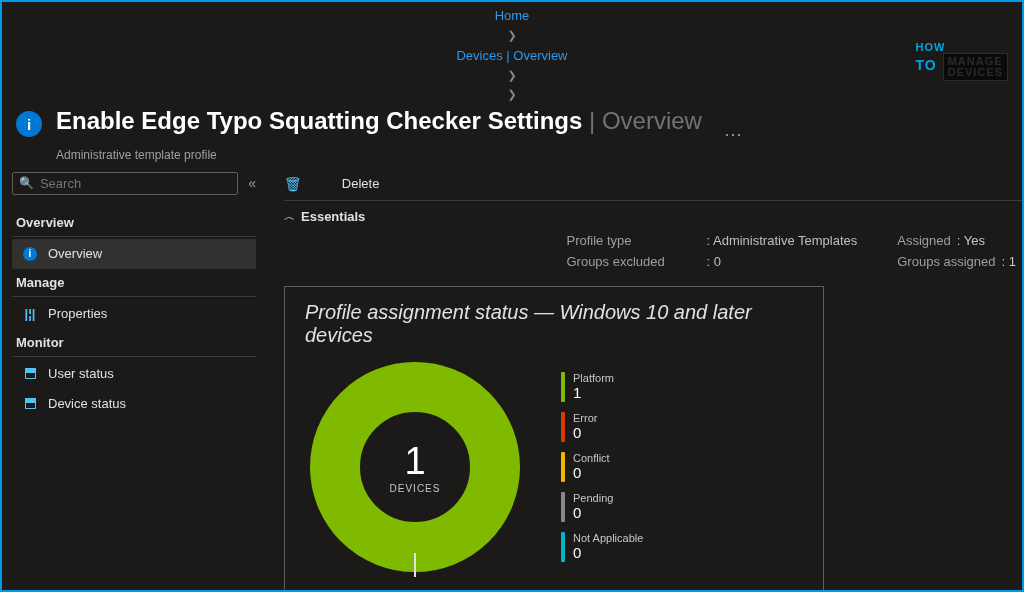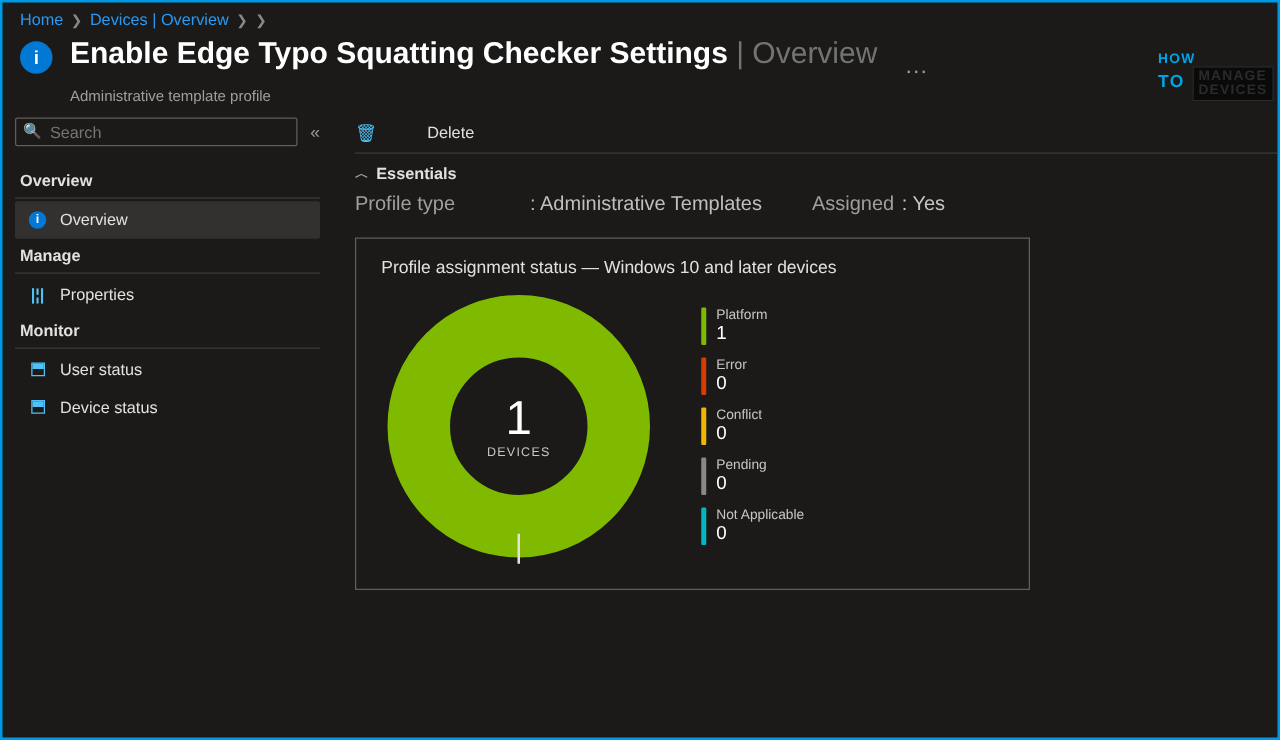--- a/index.html
+++ b/index.html
@@ -1,26 +1,26 @@
 <!DOCTYPE html>
 <html><head>
 <meta charset="utf-8">
 <style>
 * { margin:0; padding:0; box-sizing:border-box; font-family:"Segoe UI",Arial,sans-serif; }
 body { background:#1b1a19; color:#e1e1e1; width:1024px; height:592px; overflow:hidden; border:2px solid #0099e6; position:relative; }
-.breadcrumb { display:flex; align-items:flex-end; gap:6px; padding:6px 14px 2px; font-size:13px; color:#4fc3f7; }
+.breadcrumb { display:flex; align-items:center; gap:6px; padding:6px 14px 2px; font-size:13px; color:#4fc3f7;flex-direction:column; }
 .breadcrumb a { color:#2899f5; text-decoration:none; cursor:pointer; }
 .breadcrumb .sep { color:#8a8886; font-size:11px; }
 .header { display:flex; align-items:flex-start; gap:14px; padding:4px 14px 10px; }
 .info-icon { width:26px; height:26px; border-radius:50%; background:#0078d4; color:#fff; display:flex; align-items:center; justify-content:center; font-weight:bold; font-size:15px; margin-top:4px; flex-shrink:0; }
 .title-block h1 { font-size:24px; font-weight:600; color:#fff; line-height:1.2; }
 .title-block h1 .sub { font-weight:400; color:#737373; }
 .title-block .subtitle { font-size:12px; color:#a19f9d; margin-top:12px; }
 .more-dots { color:#a19f9d; font-size:18px; padding:0 8px; align-self:center; cursor:pointer; }
-.logo { position:absolute; right:3px; top:40px; font-size:11px; font-weight:bold; letter-spacing:1px; line-height:1; }
+.logo { position:absolute; right:14px; top:40px; font-size:11px; font-weight:bold; letter-spacing:1px; line-height:1; }
 .logo .how { color:#00a4e4; }
 .logo .to { color:#00a4e4; font-size:14px; }
 .logo .mgd { color:#2b2b2b; background:#0a0a0a; padding:2px 4px; border:1px solid #2b2b2b; display:inline-block; margin-left:2px; vertical-align:middle; }
 .body-area { display:flex; height:calc(100% - 92px); }
 .sidebar { width:264px; padding:0 10px; }
 .search-row { display:flex; align-items:center; gap:10px; margin-bottom:14px; }
 .search-box { flex:1; display:flex; align-items:center; border:1px solid #605e5c; border-radius:2px; padding:3px 6px; background:#1b1a19; }
 .search-box input { background:transparent; border:none; outline:none; color:#e1e1e1; font-size:13px; width:100%; }
 .search-box .sicon { color:#a19f9d; font-size:12px; margin-right:6px; }
 .collapse { color:#a19f9d; font-size:14px; cursor:pointer; }
@@ -30,28 +30,28 @@
 .nav-item .nicon { width:16px; height:16px; display:flex; align-items:center; justify-content:center; font-size:13px; }
 .icon-overview { width:14px; height:14px; border-radius:50%; background:#0078d4; color:#fff; font-size:10px; font-weight:bold; display:flex; align-items:center; justify-content:center; }
 .icon-props { color:#4fc3f7; }
 .icon-monitor { width:11px; height:11px; border:1px solid #4fc3f7; background:linear-gradient(#4fc3f7 0 50%,transparent 50% 100%); }
 .main { flex:1; padding:0 0 10px 18px; overflow:hidden; }
 .toolbar { display:flex; align-items:center; gap:8px; padding:4px 0 8px; color:#e1e1e1; font-size:13px; border-bottom:1px solid #3b3a39; }
 .toolbar .del-icon { color:#4fc3f7; font-size:14px; cursor:pointer; }
 .toolbar .del-label { cursor:pointer;padding-left:32px; }
 .essentials-head { display:flex; align-items:center; gap:6px; font-size:13px; font-weight:600; padding:8px 0 6px; cursor:pointer; }
 .essentials-head .chev { font-size:11px; color:#a19f9d; }
-.ess-grid { display:flex; justify-content:flex-start; gap:40px; font-size:16px; color:#c8c6c4; }
+.ess-grid { display:flex; justify-content:flex-end; gap:40px; font-size:13px; color:#c8c6c4; }
 .ess-left .row, .ess-right .row { display:flex; padding:3px 0; }
 .ess-left .lab { width:140px; color:#a19f9d; }
 .ess-left .col { color:#bfbfbf; }
 .ess-right { text-align:left; padding-right:6px; }
 .ess-right .row .lab { color:#a19f9d; margin-right:6px; }
 .chart-card { border:1px solid #605e5c; margin-top:14px; padding:14px 20px 20px; width:540px; }
-.chart-title { font-size:14px; color:#e1e1e1; margin-bottom:10px; }
+.chart-title { font-size:20px; color:#e1e1e1; margin-bottom:10px;font-style:italic; }
 .chart-body { display:flex; align-items:center; gap:36px; }
 .donut-wrap { position:relative; width:220px; height:220px; }
 .donut-wrap svg { transform:rotate(-90deg); }
 .donut-tick { position:absolute; left:50%; bottom:0; width:2px; height:24px; background:#e1e1e1; transform:translateX(-50%); }
 .donut-center { position:absolute; inset:0; display:flex; flex-direction:column; align-items:center; justify-content:center; }
 .donut-num { font-size:38px; color:#fff; font-weight:300; }
 .donut-lab { font-size:10px; letter-spacing:1px; color:#c8c6c4; }
 .legend { display:flex; flex-direction:column; gap:10px; }
 .legend-item { display:flex; align-items:flex-start; gap:8px; }
 .legend-bar { width:4px; height:30px; border-radius:1px; }
@@ -136,25 +136,33 @@
     <div class="essentials-head">
       <span class="chev">︿</span>
       <span>Essentials</span>
     </div>
     <div class="ess-grid">
       <div class="ess-left" id="ess-left">
           <div class="row">
             <span class="lab">Profile type</span>
             <span class="col">:  Administrative Templates</span>
           </div>
+          <div class="row">
+            <span class="lab">Groups excluded</span>
+            <span class="col">:  0</span>
+          </div>
         </div>
       <div class="ess-right" id="ess-right">
           <div class="row">
             <span class="lab">Assigned</span>
             <span>:  Yes</span>
+          </div>
+          <div class="row">
+            <span class="lab">Groups assigned</span>
+            <span>:  1</span>
           </div>
         </div>
     </div>
 
     <div class="chart-card">
       <div class="chart-title">Profile assignment status — Windows 10 and later devices</div>
       <div class="chart-body">
         <div class="donut-wrap">
           <svg width="220" height="220" viewBox="0 0 220 220" id="donut-svg">
               <circle cx="110" cy="110" r="80" fill="none" stroke="#7fba00" stroke-width="50" stroke-dasharray="502.6548245743669 502.6548245743669" stroke-dashoffset="0"></circle>

